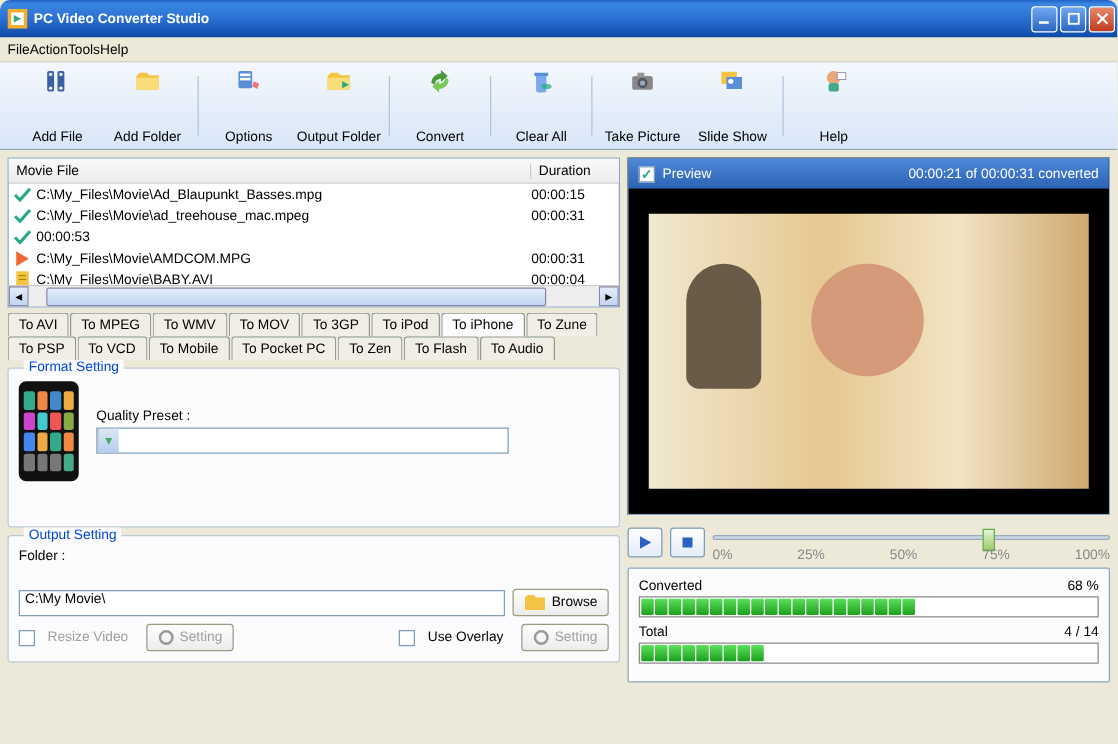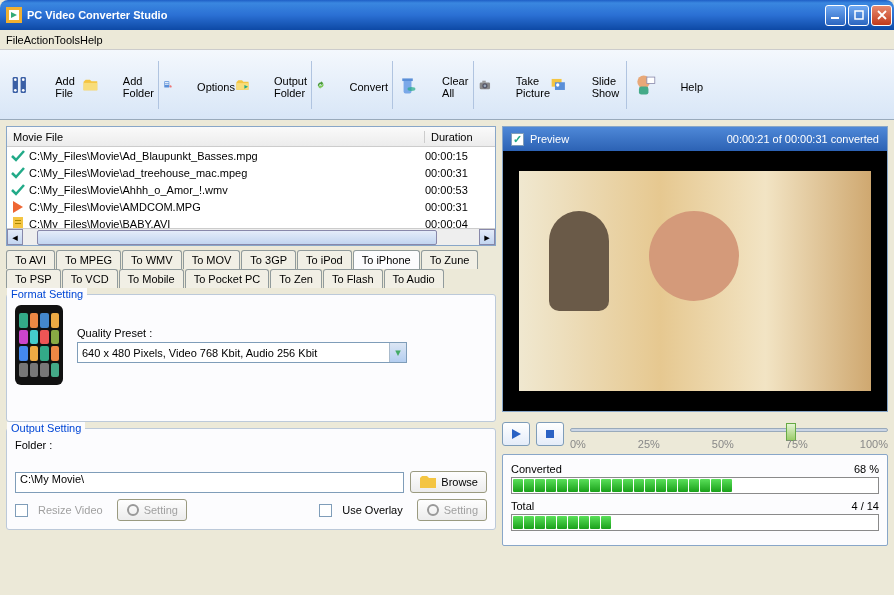--- a/index.html
+++ b/index.html
@@ -9,21 +9,21 @@
 .titlebar .appicon { width: 16px; height: 16px; margin-right: 5px; }
 .titlebar .title { font-weight: bold; flex: 1; }
 .winbtns { display: flex; gap: 2px; }
 .winbtn { width: 21px; height: 21px; border: 1px solid #fff; border-radius: 3px; display: flex; align-items: center; justify-content: center; font-weight: bold; color: #fff; }
 .winbtn.min, .winbtn.max { background: linear-gradient(#6fa8f2, #2b66c0); }
 .winbtn.close { background: linear-gradient(#e88a6e, #c13a1c); }
 
 .menubar { height: 20px; background: #ece9d8; display: flex; align-items: center; padding: 2px 6px; border-bottom: 1px solid #ccc; }
 
 .toolbar { height: 70px; background: linear-gradient(#f4f8fd, #d8e6f7); display: flex; align-items: center; padding: 4px 10px; gap: 0; border-bottom: 1px solid #9ab; }
-.tbtn { display: flex; flex-direction: row; align-items: center; justify-content: center; width: 72px; height: 62px; cursor: pointer; gap: 24px; }
+.tbtn { display: flex; flex-direction: column; align-items: center; justify-content: center; width: 72px; height: 62px; cursor: pointer; gap: 24px; }
 .tbtn svg { width: 32px; height: 32px; }
 .tbtn span { margin-top: 4px; color: #000; }
 .tsep { width: 1px; height: 48px; background: #b0c4e0; margin: 0 4px; }
 
 .main { display: flex; padding: 6px; gap: 6px; height: calc(595px - 30px - 20px - 70px); }
 .left { width: 490px; display: flex; flex-direction: column; gap: 4px; }
 .right { flex: 1; display: flex; flex-direction: column; gap: 6px; }
 
 .filelist { border: 1px solid #88a6c8; background: #fff; height: 120px; display: flex; flex-direction: column; }
 .filelist-head { display: flex; background: linear-gradient(#fafafa,#ececec); border-bottom: 1px solid #ccc; height: 20px; align-items: center; }
@@ -38,21 +38,21 @@
 .filelist-sb .track { flex:1; background:#eee; position:relative; }
 .filelist-sb .thumb { position:absolute; left:14px; width:400px; height:15px; top:1px; background:linear-gradient(#e4ecf9,#c2d5f0); border:1px solid #88a; border-radius:2px; }
 .filelist-sb .arr { width:16px; background:linear-gradient(#e4ecf9,#c2d5f0); border:1px solid #88a; display:flex;align-items:center;justify-content:center; }
 
 .tabs { display: flex; flex-wrap: wrap-reverse; }
 .tab { padding: 3px 8px; border: 1px solid #919b9c; border-bottom: none; background: #f1efe5; margin-right: 1px; border-radius: 3px 3px 0 0; white-space: nowrap; }
 .tab.active { background: #fcfcfe; position: relative; z-index: 2; }
 .tabrow { width: 100%; display: flex; }
 
 .groupbox { border: 1px solid #bcc9d9; background: #fcfcfe; border-radius: 3px; padding: 10px 8px 8px; position: relative; margin-top: 2px; }
-.groupbox > .legend { position: absolute; top: -7px; left: 0; background: #fcfcfe; padding: 0 4px; color: #0046d5; }
+.groupbox > .legend { position: absolute; top: -7px; left: 12px; background: #fcfcfe; padding: 0 4px; color: #0046d5; }
 
 .format-content { display: flex; gap: 14px; align-items: center; }
 .phone { width: 48px; height: 80px; background: #111; border-radius: 6px; padding: 8px 4px; display: grid; grid-template-columns: repeat(4,1fr); grid-template-rows: repeat(4,1fr); gap: 2px; }
 .phone div { border-radius: 2px; }
 
 .combo { display: flex; border: 1px solid #7f9db9; background: #fff; height: 21px; align-items: center; width: 330px; }
 .combo span { flex: 1; padding: 0 4px; }
 .combo .arrow { width: 17px; height: 19px; background: linear-gradient(#dce6f4,#b4cef0); border-left: 1px solid #abc; display: flex; align-items: center; justify-content: center; color: #4a6; }
 
 .output-row { display: flex; align-items: center; gap: 6px; margin-top: 20px; }
@@ -224,21 +224,20 @@
             <div class="ficon"><svg viewBox="0 0 16 16">
                 <path d="M2 8l4 4 8-9" stroke="#2a8" stroke-width="2.5" fill="none"></path>
               </svg></div>
             <div class="fname">C:\My_Files\Movie\ad_treehouse_mac.mpeg</div>
             <div class="fdur">00:00:31</div>
           </div>
           <div class="filerow">
             <div class="ficon"><svg viewBox="0 0 16 16">
                 <path d="M2 8l4 4 8-9" stroke="#2a8" stroke-width="2.5" fill="none"></path>
               </svg></div>
-            <div class="fname">C:\My_Files\Movie\Ahhh_o_Amor_!.wmv</div>
             <div class="fdur">00:00:53</div>
           </div>
           <div class="filerow">
             <div class="ficon"><svg viewBox="0 0 16 16">
                 <path d="M3 2l10 6-10 6z" fill="#e63"></path>
               </svg></div>
             <div class="fname">C:\My_Files\Movie\AMDCOM.MPG</div>
             <div class="fdur">00:00:31</div>
           </div>
           <div class="filerow">
@@ -299,21 +298,20 @@
             <div style="background:#3a8"></div>
             <div style="background:#e84"></div>
           <div style="background:#777"></div>
             <div style="background:#777"></div>
             <div style="background:#777"></div>
             <div style="background:#4a8"></div>
         </div>
         <div>
           <div style="margin-bottom:3px;">Quality Preset :</div>
           <div class="combo">
-            <span>640 x 480 Pixels,  Video 768 Kbit,  Audio 256 Kbit</span>
             <div class="arrow">▾</div>
           </div>
         </div>
       </div>
     </div>
 
     <div class="groupbox">
       <div class="legend">Output Setting</div>
       <div>Folder :</div>
       <div class="output-row">

